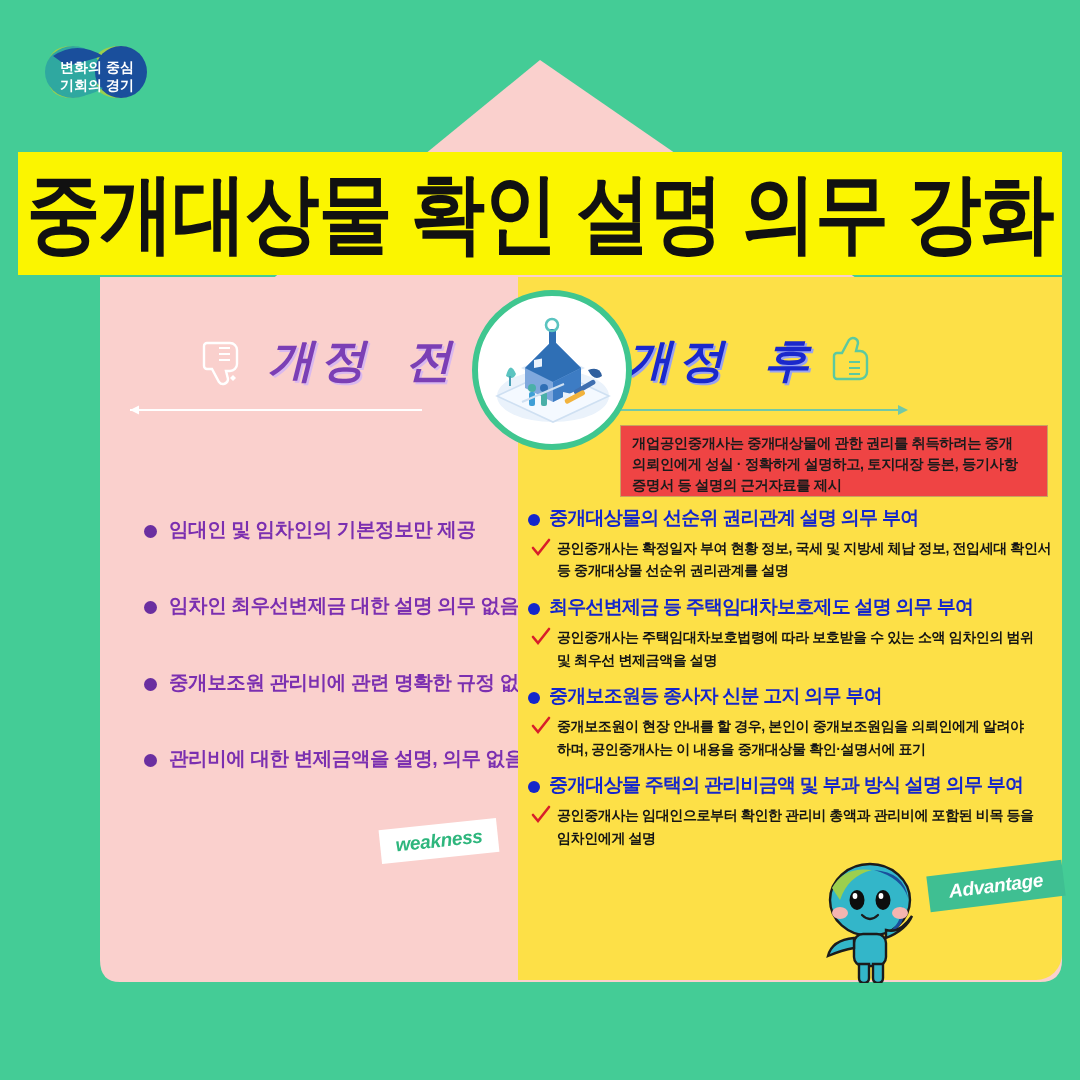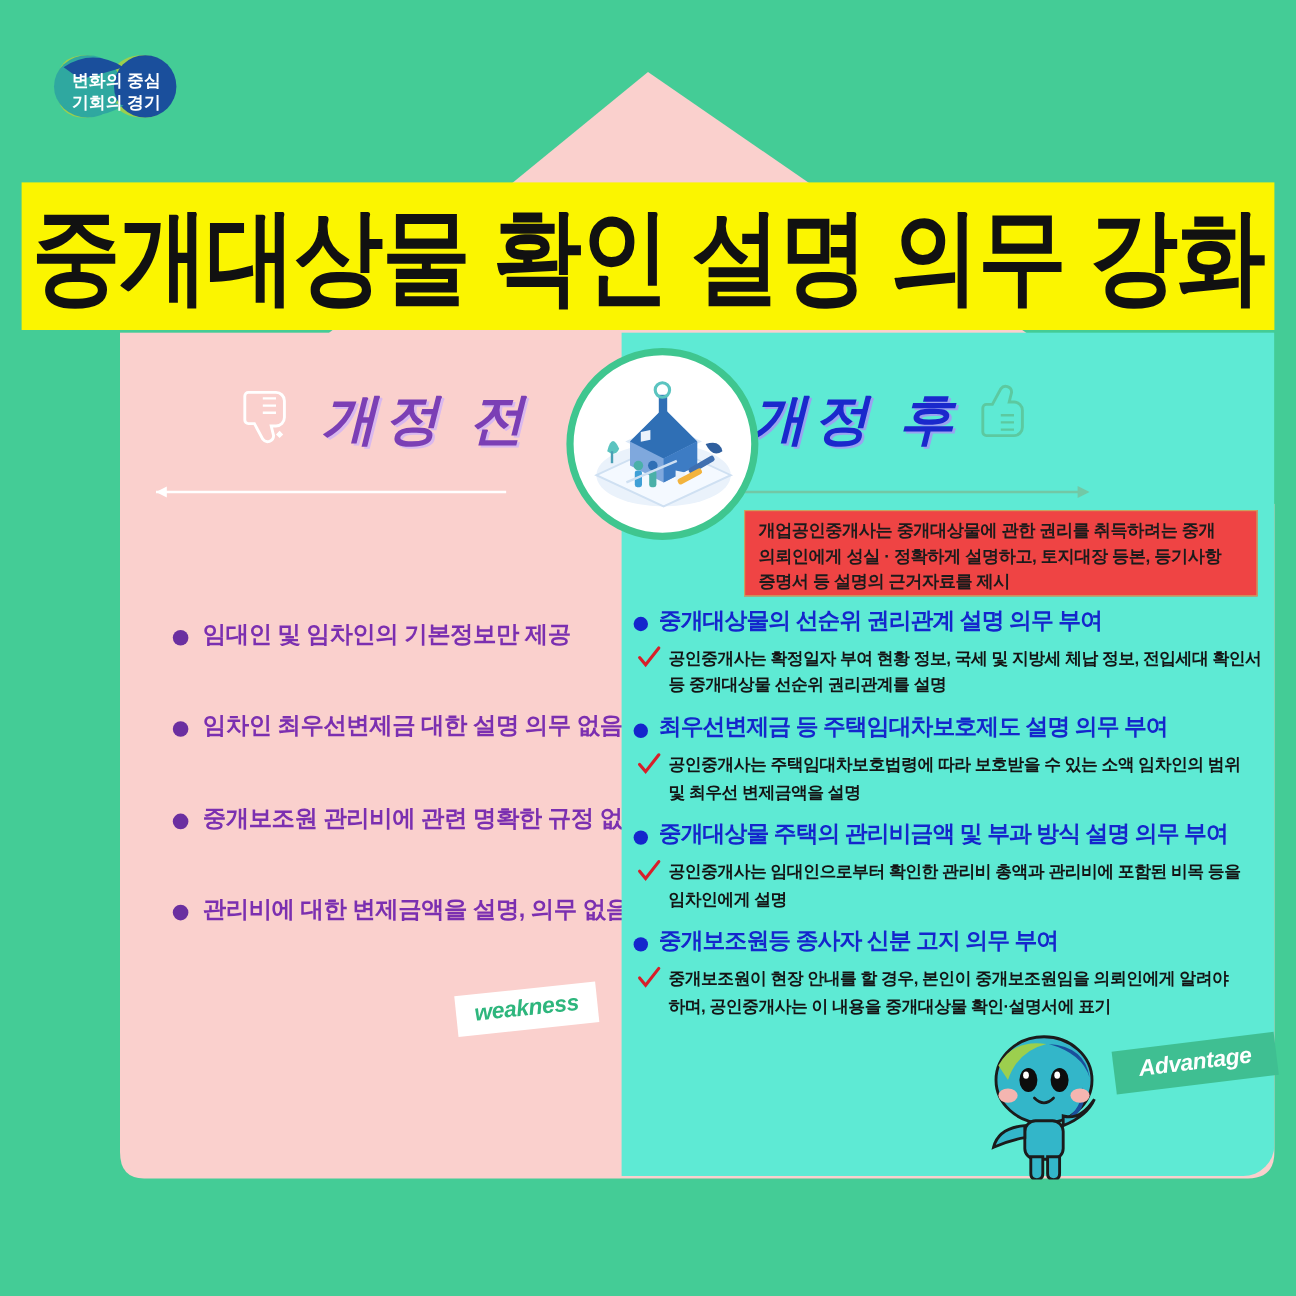--- a/index.html
+++ b/index.html
@@ -44,27 +44,27 @@
     overflow: hidden;
     display:flex;
   }
   .pane-left {
     width: 418px; height: 100%;
     background: #fad0cd;
     position: relative;
   }
   .pane-right {
     width: 544px; height: 100%;
-    background: #5eead4;
+    background: #fde047;
     position: relative;
   }
 
   
   .hdr { position: absolute; top: 42px; width:100%; height: 120px; }
-  .hdr-row { display:flex; align-items:flex-start; height: 84px; }
+  .hdr-row { display:flex; align-items:center; height: 84px; font-family: Liberation Mono, monospace; }
 
   .label-before {
     font-size: 46px; font-weight: 900; font-style: italic;
     color: #7b3fb5; letter-spacing: 6px;
     text-shadow: 2px 2px 0 #d9b8ee;
   }
   .label-after {
     font-size: 46px; font-weight: 900; font-style: italic;
     color: #1a28cc; letter-spacing: 6px;
     text-shadow: 2px 2px 0 #9aa3f0;
@@ -263,42 +263,42 @@
               <path d="M2 10 L7 16 L18 2" fill="none" stroke="#d81f2a" stroke-width="2.6" stroke-linecap="round"></path>
             </svg>
             <span class="ri-desc">공인중개사는 주택임대차보호법령에 따라 보호받을 수 있는 소액 임차인의 범위
    및 최우선 변제금액을 설명</span>
           </div>
         </div>
 
         <div class="right-item">
           <div class="ri-head">
             <span class="dot-blue"></span>
+            <span class="ri-title">중개보조원등 종사자 신분 고지 의무 부여</span>
+          </div>
+          <div class="ri-body">
+            <svg class="check" viewBox="0 0 20 20">
+              <path d="M2 10 L7 16 L18 2" fill="none" stroke="#d81f2a" stroke-width="2.6" stroke-linecap="round"></path>
+            </svg>
+            <span class="ri-desc">중개보조원이 현장 안내를 할 경우, 본인이 중개보조원임을 의뢰인에게 알려야
+   하며, 공인중개사는 이 내용을 중개대상물 확인·설명서에 표기</span>
+          </div>
+        </div>
+
+        <div class="right-item">
+          <div class="ri-head">
+            <span class="dot-blue"></span>
             <span class="ri-title">중개대상물 주택의 관리비금액 및 부과 방식 설명 의무 부여</span>
           </div>
           <div class="ri-body">
             <svg class="check" viewBox="0 0 20 20">
               <path d="M2 10 L7 16 L18 2" fill="none" stroke="#d81f2a" stroke-width="2.6" stroke-linecap="round"></path>
             </svg>
             <span class="ri-desc">공인중개사는 임대인으로부터 확인한 관리비 총액과 관리비에 포함된 비목 등을
    임차인에게 설명</span>
-          </div>
-        </div>
-
-        <div class="right-item">
-          <div class="ri-head">
-            <span class="dot-blue"></span>
-            <span class="ri-title">중개보조원등 종사자 신분 고지 의무 부여</span>
-          </div>
-          <div class="ri-body">
-            <svg class="check" viewBox="0 0 20 20">
-              <path d="M2 10 L7 16 L18 2" fill="none" stroke="#d81f2a" stroke-width="2.6" stroke-linecap="round"></path>
-            </svg>
-            <span class="ri-desc">중개보조원이 현장 안내를 할 경우, 본인이 중개보조원임을 의뢰인에게 알려야
-   하며, 공인중개사는 이 내용을 중개대상물 확인·설명서에 표기</span>
           </div>
         </div>
 
       </div>
     </div>
   </div>
 
   <div class="circle-ill">
     <svg viewBox="0 0 150 150" width="150" height="150">
       <ellipse cx="75" cy="100" rx="56" ry="26" fill="#eaf2fb"></ellipse>

